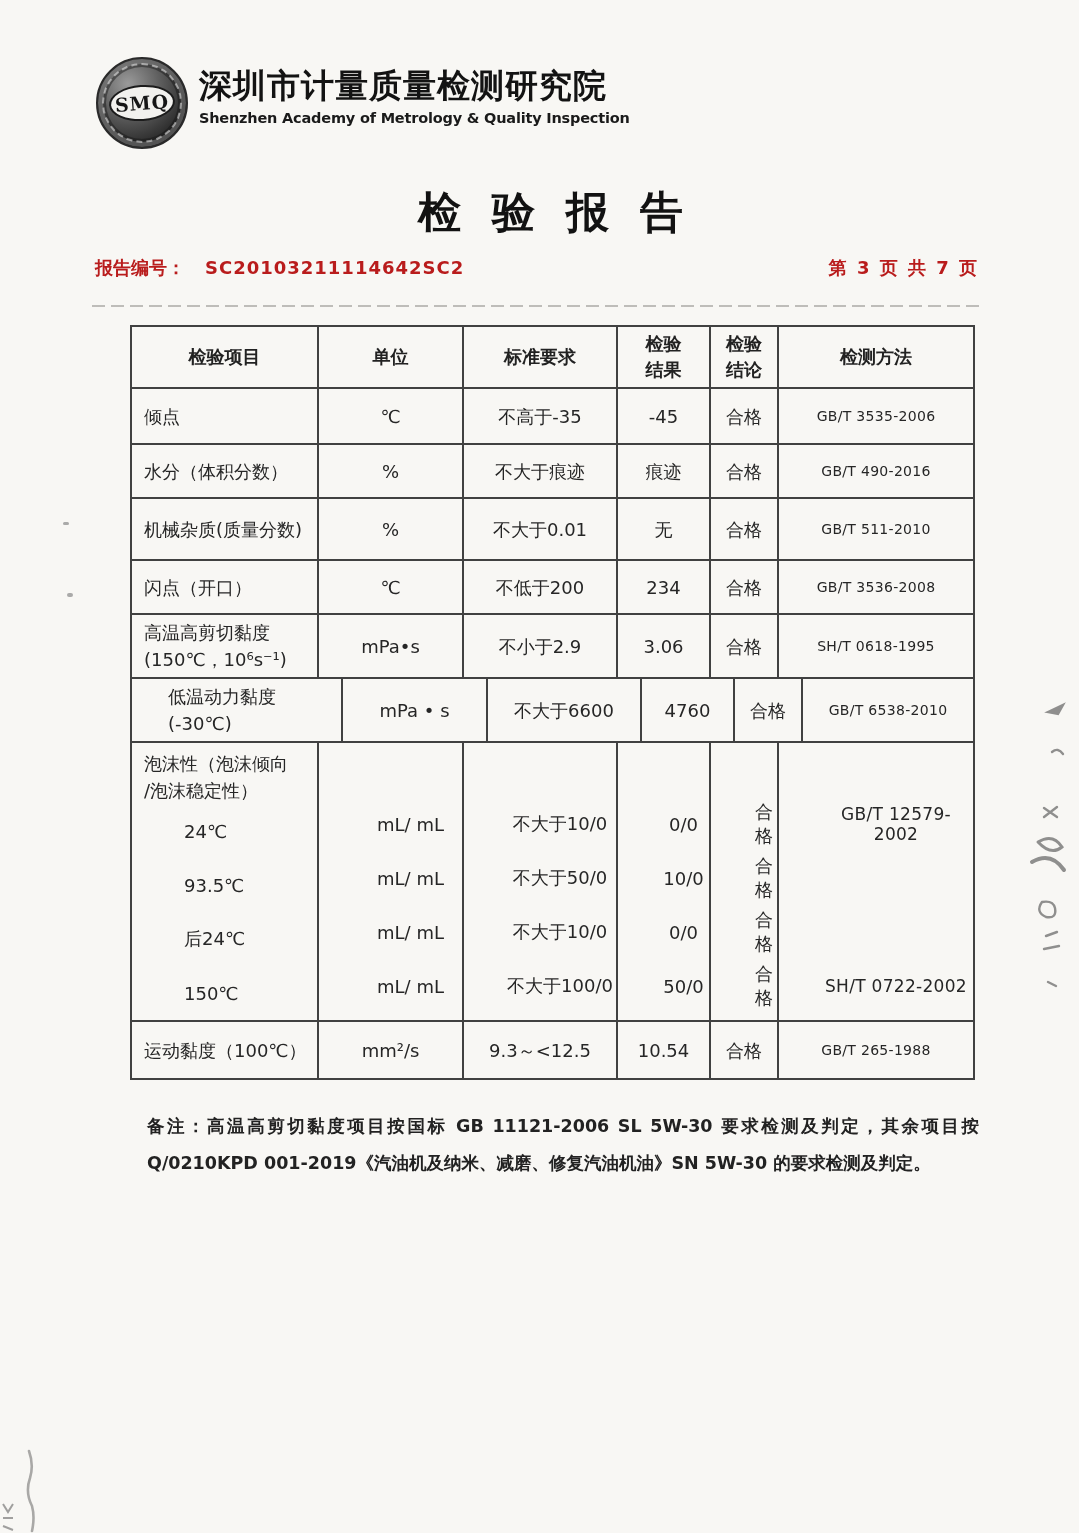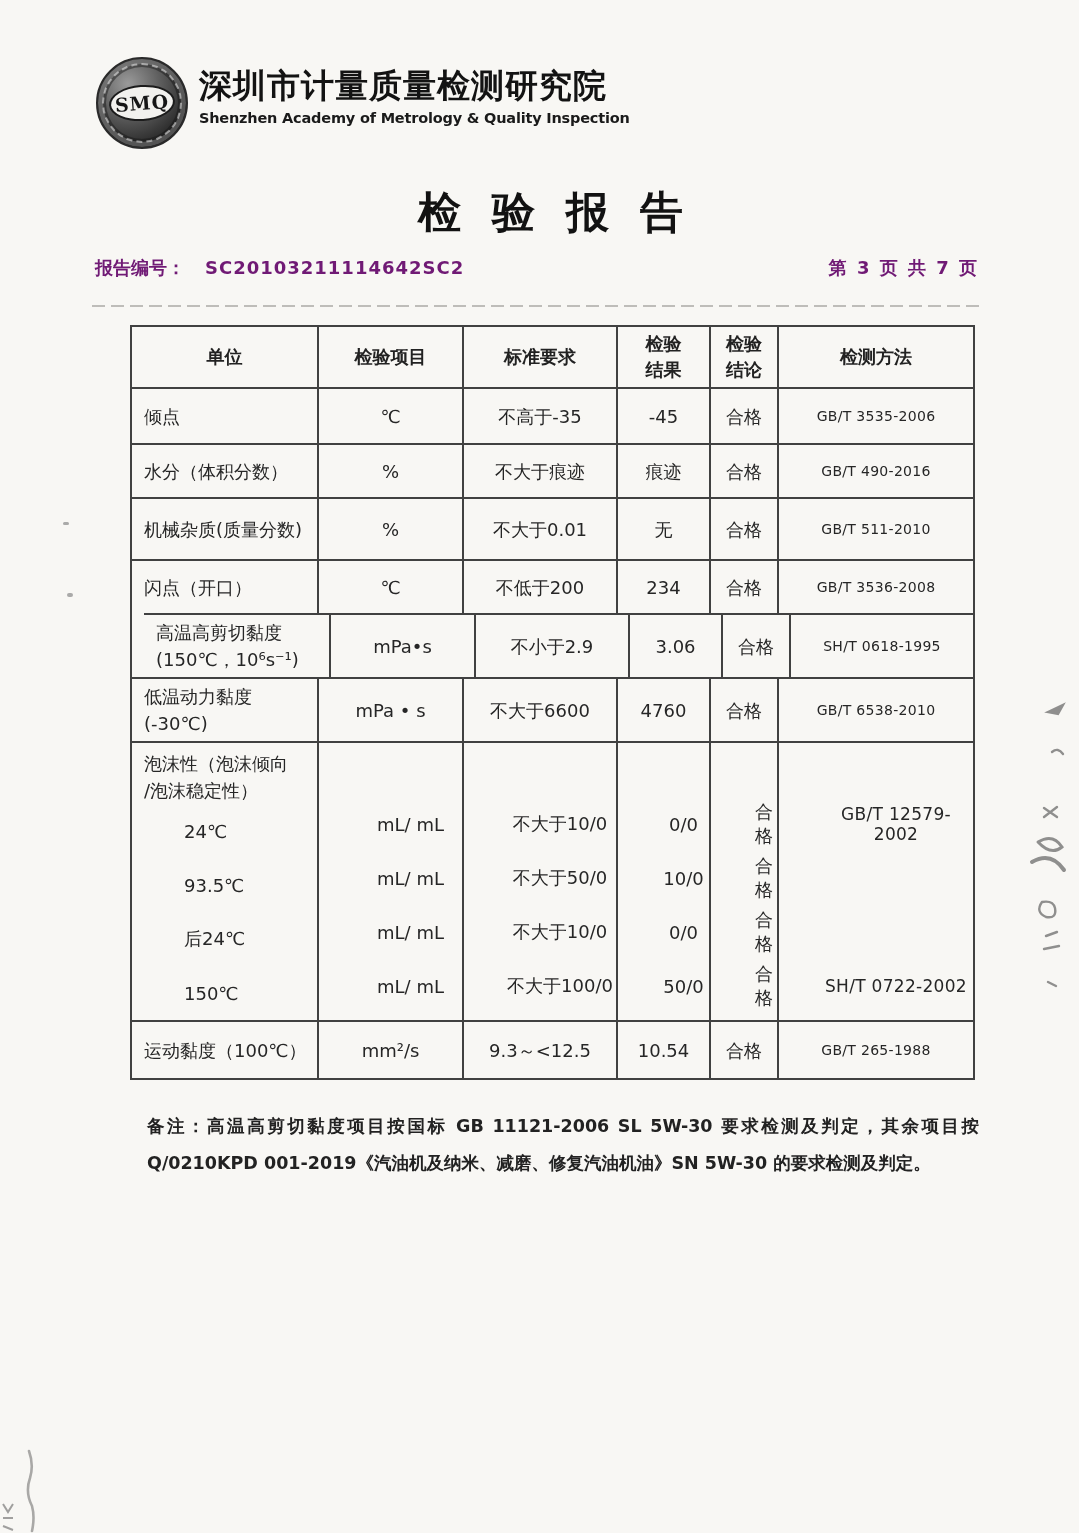--- a/index.html
+++ b/index.html
@@ -53,21 +53,21 @@
 
   
   .doc-title{
     position:absolute;top:184px;left:0;width:100%;
     text-align:center;text-indent:30px;
     font-size:43px;font-weight:700;color:#121212;letter-spacing:8px;
   }
   .meta-row{
     position:absolute;top:256px;left:95px;right:100px;
     display:flex;justify-content:space-between;align-items:baseline;
-    font-size:18px;font-weight:600;color:#701a75;
+    font-size:18px;font-weight:600;color:#b91c1c;
   }
   .report-no-value{margin-left:20px;letter-spacing:1px;}
   .page-no{letter-spacing:2px;}
   .dashed-rule{
     position:absolute;top:305px;left:92px;width:893px;height:2px;
     background:repeating-linear-gradient(90deg,#8f8d89 0 13px,transparent 13px 19px);
     opacity:.55;
   }
 
   
@@ -129,25 +129,25 @@
   <div class="meta-row">
     <div>
       <span>报告编号：</span><span class="report-no-value">SC20103211114642SC2</span>
     </div>
     <div class="page-no">第 3 页 共 7 页</div>
   </div>
   <div class="dashed-rule"></div>
 
   <div class="report-table">
       <div class="t-row t-head" style="min-height: 60px;">
+        <div class="t-cell c0">
+          <div>检验项目</div>
+        </div>
         <div class="t-cell c1">
           <div>单位</div>
-        </div>
-        <div class="t-cell c0">
-          <div>检验项目</div>
         </div>
         <div class="t-cell c2">
           <div>标准要求</div>
         </div>
         <div class="t-cell c3">
           <div>检验</div>
           <div>结果</div>
         </div>
         <div class="t-cell c4">
           <div>检验</div>
@@ -182,29 +182,29 @@
         <div class="t-cell c5 method">GB/T 511-2010</div>
       </div>
       <div class="t-row" style="min-height: 52px;">
         <div class="t-cell c0 item">闪点（开口）</div>
         <div class="t-cell c1">℃</div>
         <div class="t-cell c2">不低于200</div>
         <div class="t-cell c3">234</div>
         <div class="t-cell c4">合格</div>
         <div class="t-cell c5 method">GB/T 3536-2008</div>
       </div>
-      <div class="t-row" style="min-height: 60px; margin-left: 12px;">
+      <div class="t-row" style="min-height: 60px;">
         <div class="t-cell c0 item">高温高剪切黏度(150℃，10⁶s⁻¹)</div>
         <div class="t-cell c1">mPa•s</div>
         <div class="t-cell c2">不小于2.9</div>
         <div class="t-cell c3">3.06</div>
         <div class="t-cell c4">合格</div>
         <div class="t-cell c5 method">SH/T 0618-1995</div>
       </div>
-      <div class="t-row" style="min-height: 59px;">
+      <div class="t-row" style="min-height: 59px; padding-left: 24px;">
         <div class="t-cell c0 item">低温动力黏度(-30℃)</div>
         <div class="t-cell c1">mPa • s</div>
         <div class="t-cell c2">不大于6600</div>
         <div class="t-cell c3">4760</div>
         <div class="t-cell c4">合格</div>
         <div class="t-cell c5 method">GB/T 6538-2010</div>
       </div>
       <div class="t-row group">
         <div class="g-col c0">
           <div class="g-head">

